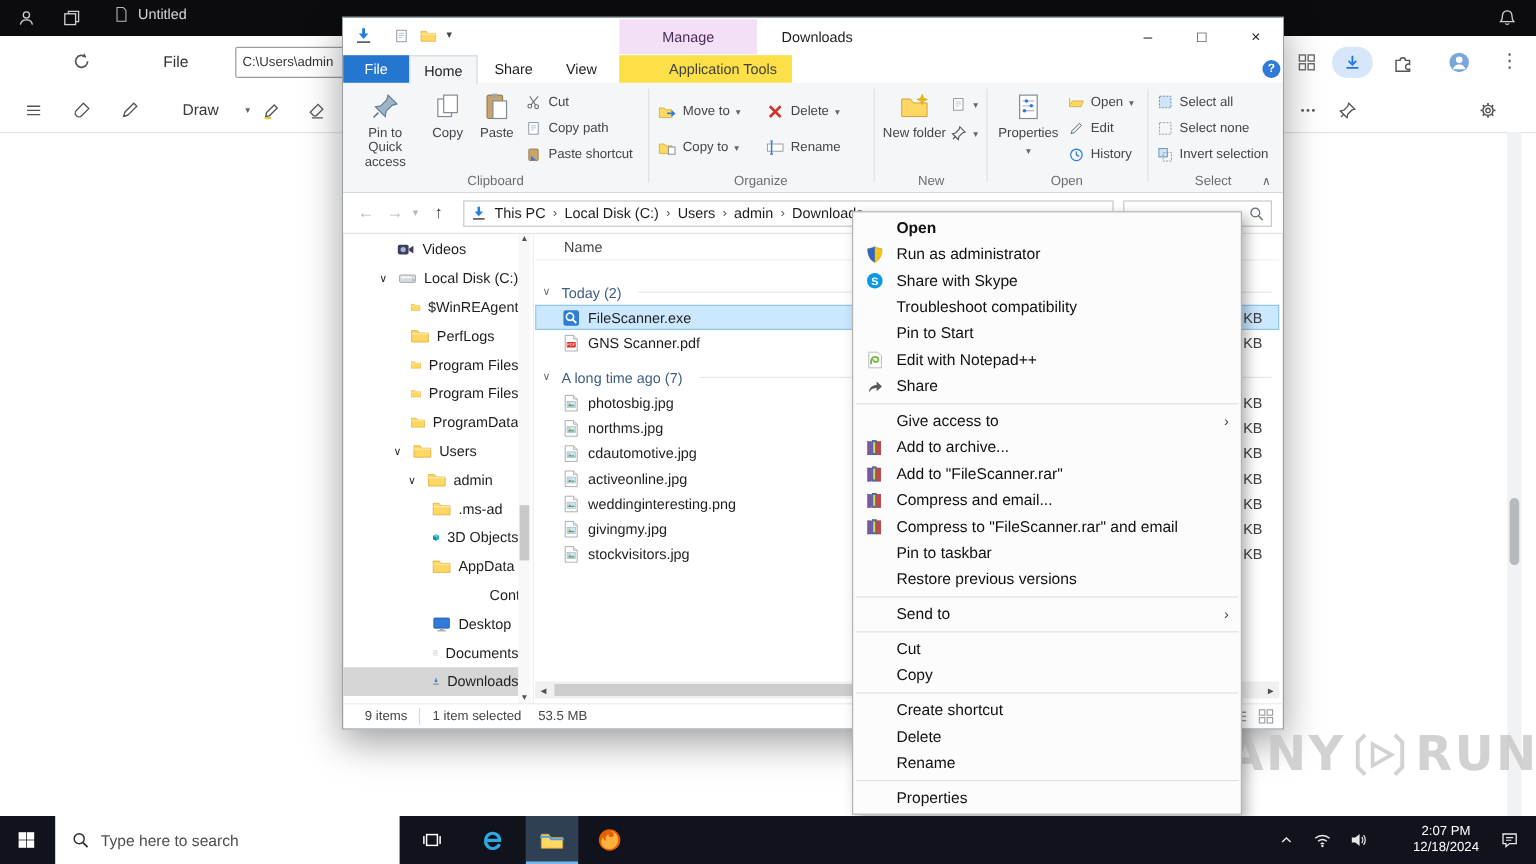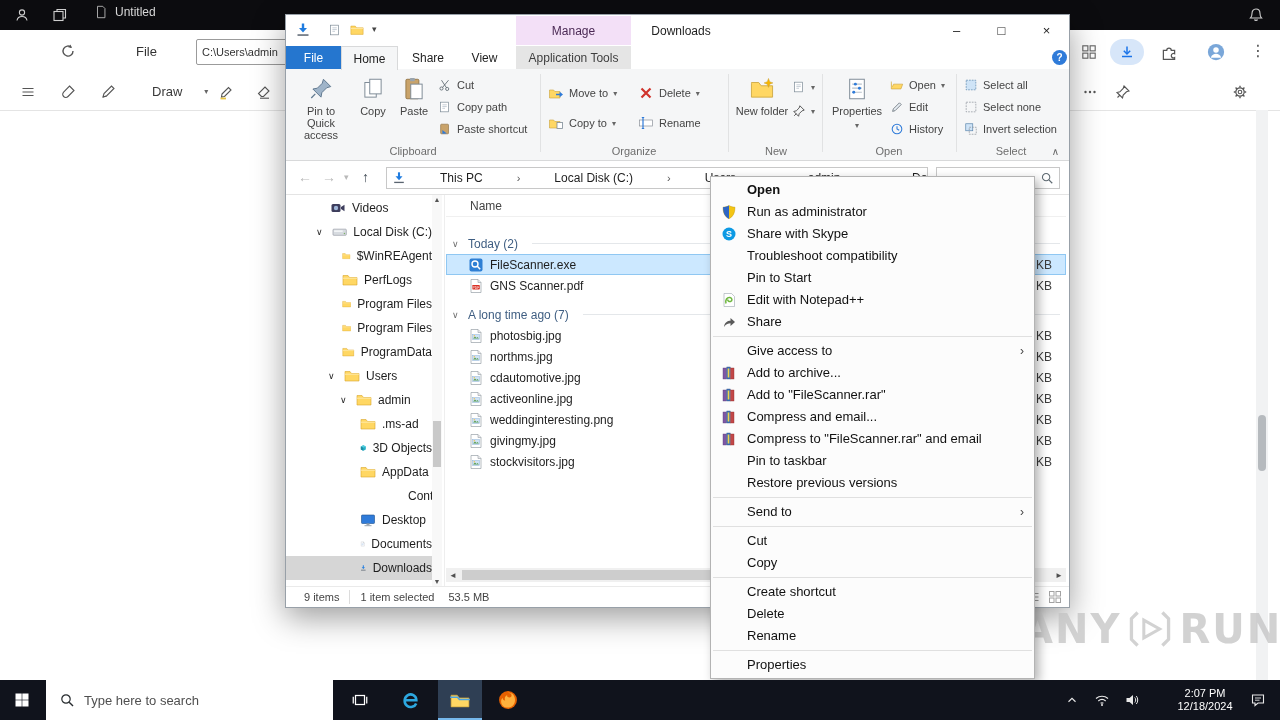--- a/index.html
+++ b/index.html
@@ -34,39 +34,39 @@
   .win-title{position:absolute;left:340px;top:0;width:110px;height:31px;display:flex;align-items:center;
              justify-content:center;font-size:12px;color:#1e1e1e;}
   .win-controls{position:absolute;right:0;top:0;height:31px;display:flex;}
   .win-btn{width:45px;height:31px;display:flex;align-items:center;justify-content:center;
            font-size:13px;color:#1e1e1e;}
   .tabs-row{position:absolute;left:0;top:31px;width:100%;height:23px;background:#fff;z-index:2;}
   .tab{position:absolute;top:0;height:23px;display:flex;align-items:center;justify-content:center;
        font-size:12px;color:#1e1e1e;}
   .tab-file{background:#2576cf;color:#fff;}
   .tab-sel{background:#f5f6f7;border:1px solid #d8d9da;border-bottom:none;height:24px;box-sizing:border-box;}
-  .tab-apptools{background:#e5e5e5;color:#3f3f3f;}
+  .tab-apptools{background:#fde047;color:#3f3f3f;padding-left:29px;}
   .help-btn{position:absolute;left:766px;top:4px;width:15px;height:15px;border-radius:50%;background:#2f7bd9;
             color:#fff;font-size:10px;font-weight:bold;display:flex;align-items:center;justify-content:center;}
   .ribbon{position:absolute;left:0;top:54px;width:100%;height:92px;background:#f5f6f7;
           border-bottom:1px solid #d8d9da;box-sizing:border-box;}
   .bigbtn{position:absolute;top:4px;height:72px;display:flex;flex-direction:column;align-items:center;
           text-align:center;font-size:11px;line-height:12px;color:#444;justify-content:flex-start;gap:3px;padding-top:3px;box-sizing:border-box;}
   .smallbtn{position:absolute;height:20px;display:flex;align-items:center;gap:5px;font-size:11px;color:#444;white-space:nowrap;}
   .rdivider{position:absolute;top:5px;height:78px;width:1px;background:#e1e2e3;}
   .grouplabel{position:absolute;bottom:3px;font-size:11px;color:#6d6d6d;text-align:center;}
   .dd{font-size:8px;color:#666;}
   .collapse-btn{position:absolute;right:10px;bottom:3px;font-size:10px;color:#666;}
 
   .addr-row{position:absolute;left:0;top:146px;width:100%;height:34px;background:#fff;
             border-bottom:1px solid #e4e4e4;box-sizing:border-box;}
   .nav-arrow{position:absolute;top:8px;font-size:14px;color:#3c4650;}
   .nav-arrow.dis{color:#b9b9b9;}
   .addr-box{position:absolute;left:100px;top:6px;width:542px;height:22px;border:1px solid #c8c8c8;
-            display:flex;align-items:center;box-sizing:border-box;overflow:hidden;white-space:nowrap;gap:28px;}
+            display:flex;align-items:center;box-sizing:border-box;overflow:hidden;white-space:nowrap;}
   .crumb{padding:0 6px;font-size:12px;color:#1e1e1e;}
   .crumb-sep{font-size:11px;color:#555;}
   .search-box{position:absolute;left:650px;top:6px;width:124px;height:22px;border:1px solid #c8c8c8;box-sizing:border-box;}
 
   .main{position:absolute;left:0;top:180px;width:100%;height:391px;overflow:hidden;}
   .navlist{position:absolute;left:0;top:1px;width:146px;}
   .nav-item{height:24px;display:flex;align-items:center;gap:6px;white-space:nowrap;overflow:hidden;font-size:12px;}
   .nav-item.sel{background:#d6d6d6;}
   .nchev{width:10px;font-size:9px;color:#262626;flex:none;}
   .nav-scroll{position:absolute;left:146px;top:0;width:10px;height:391px;background:#f8f8f8;}

